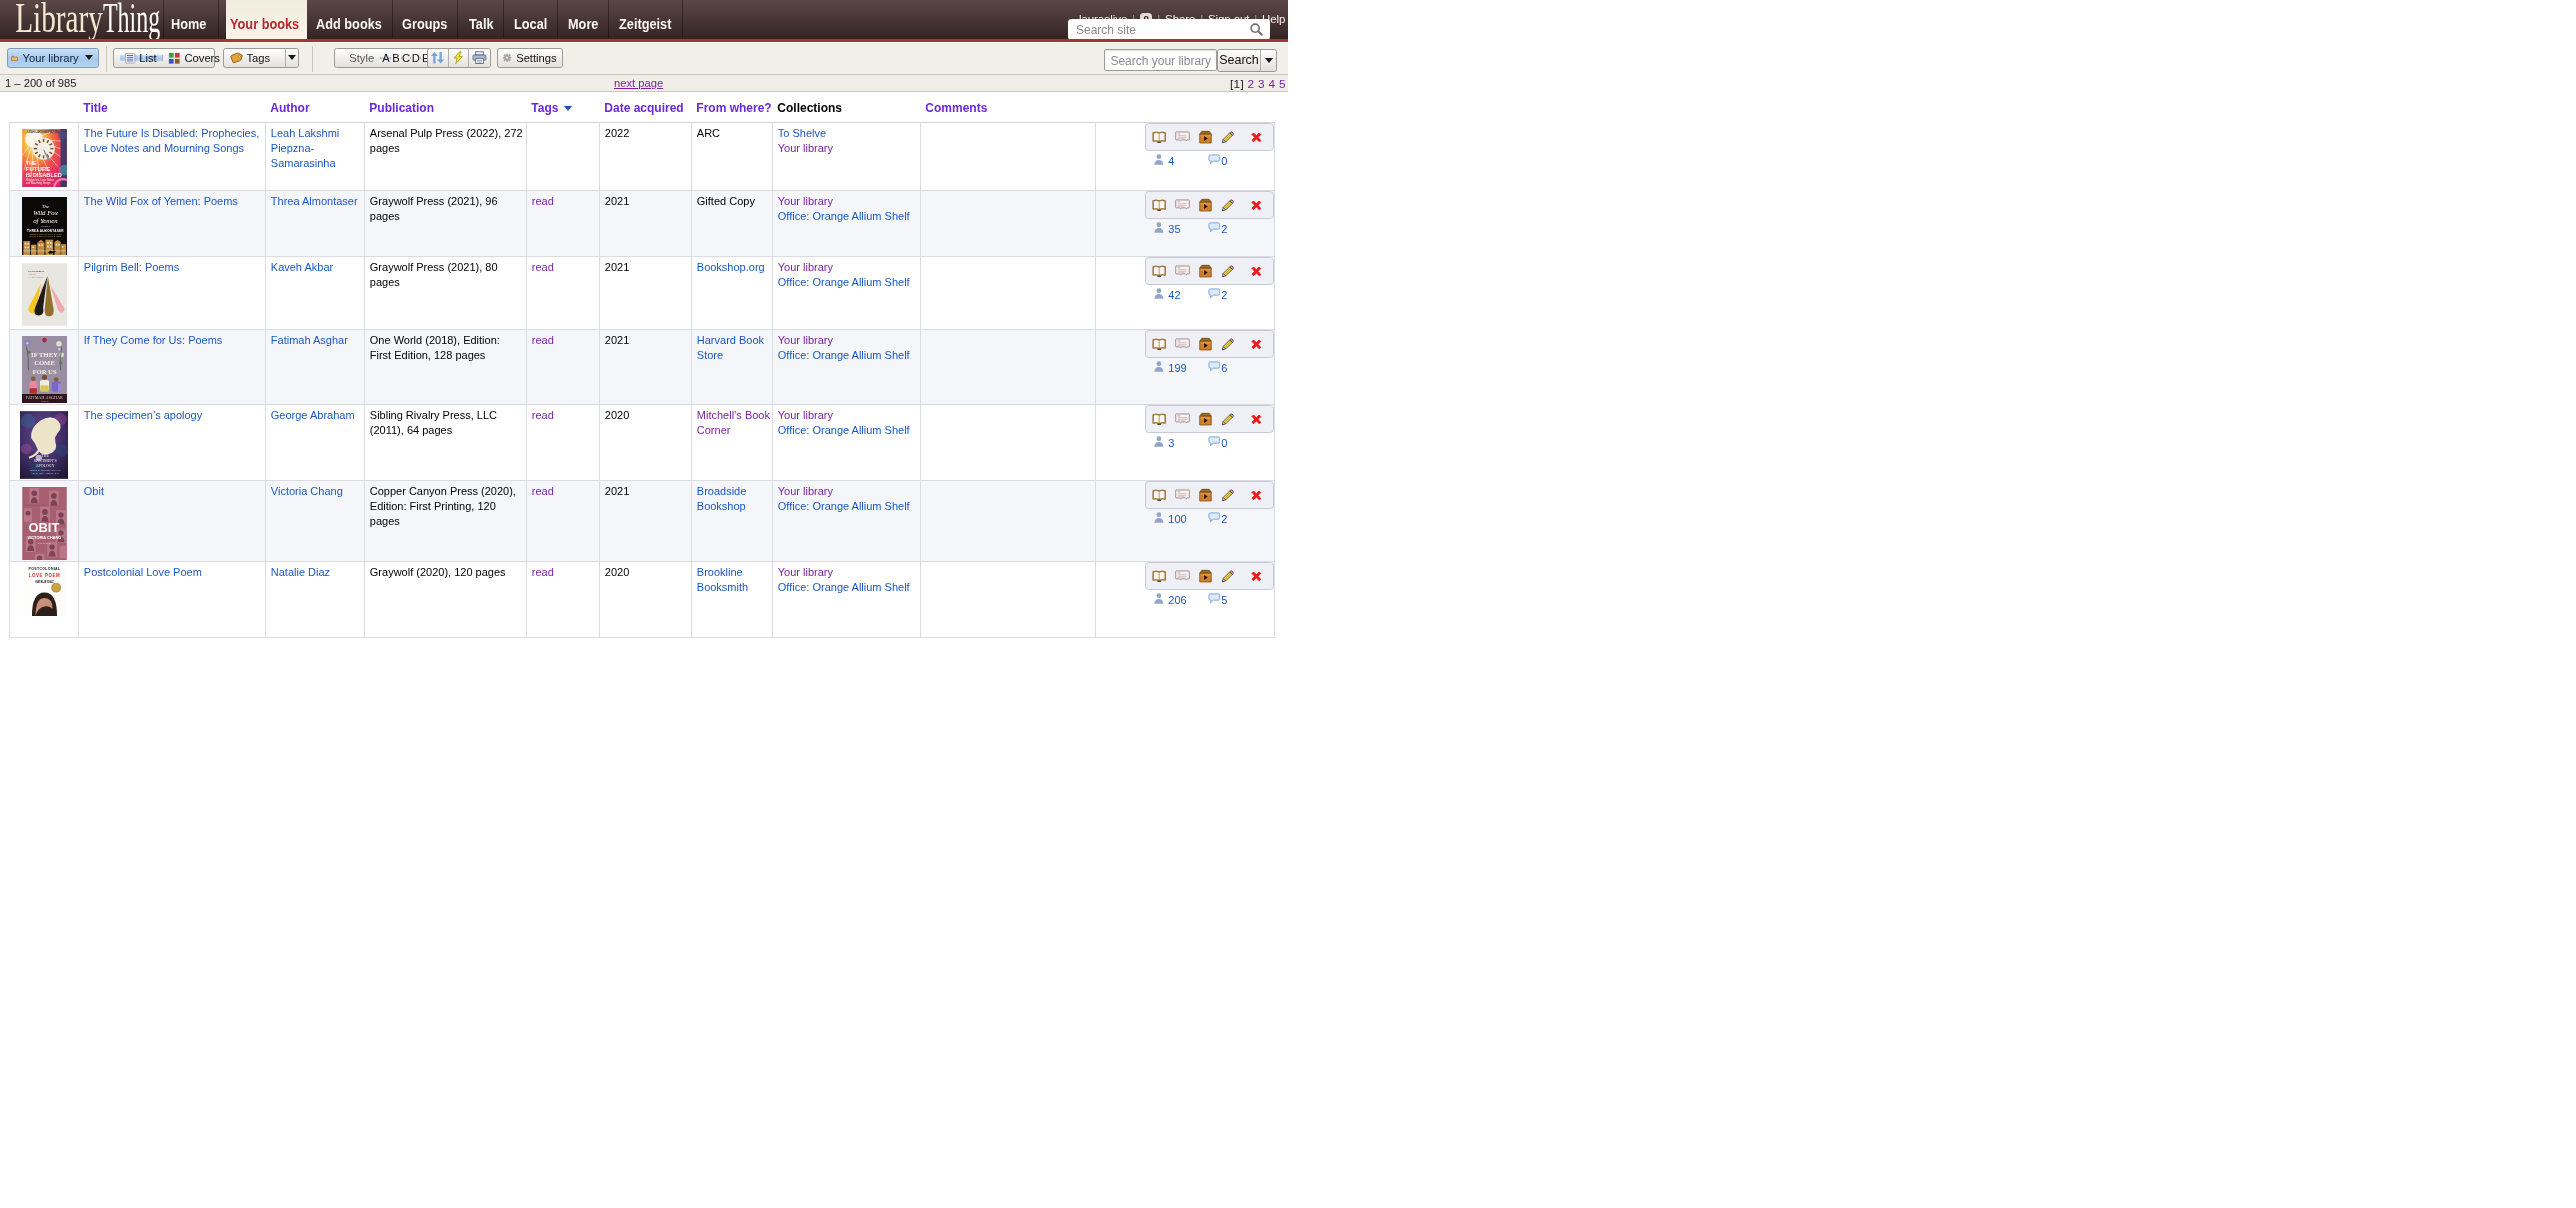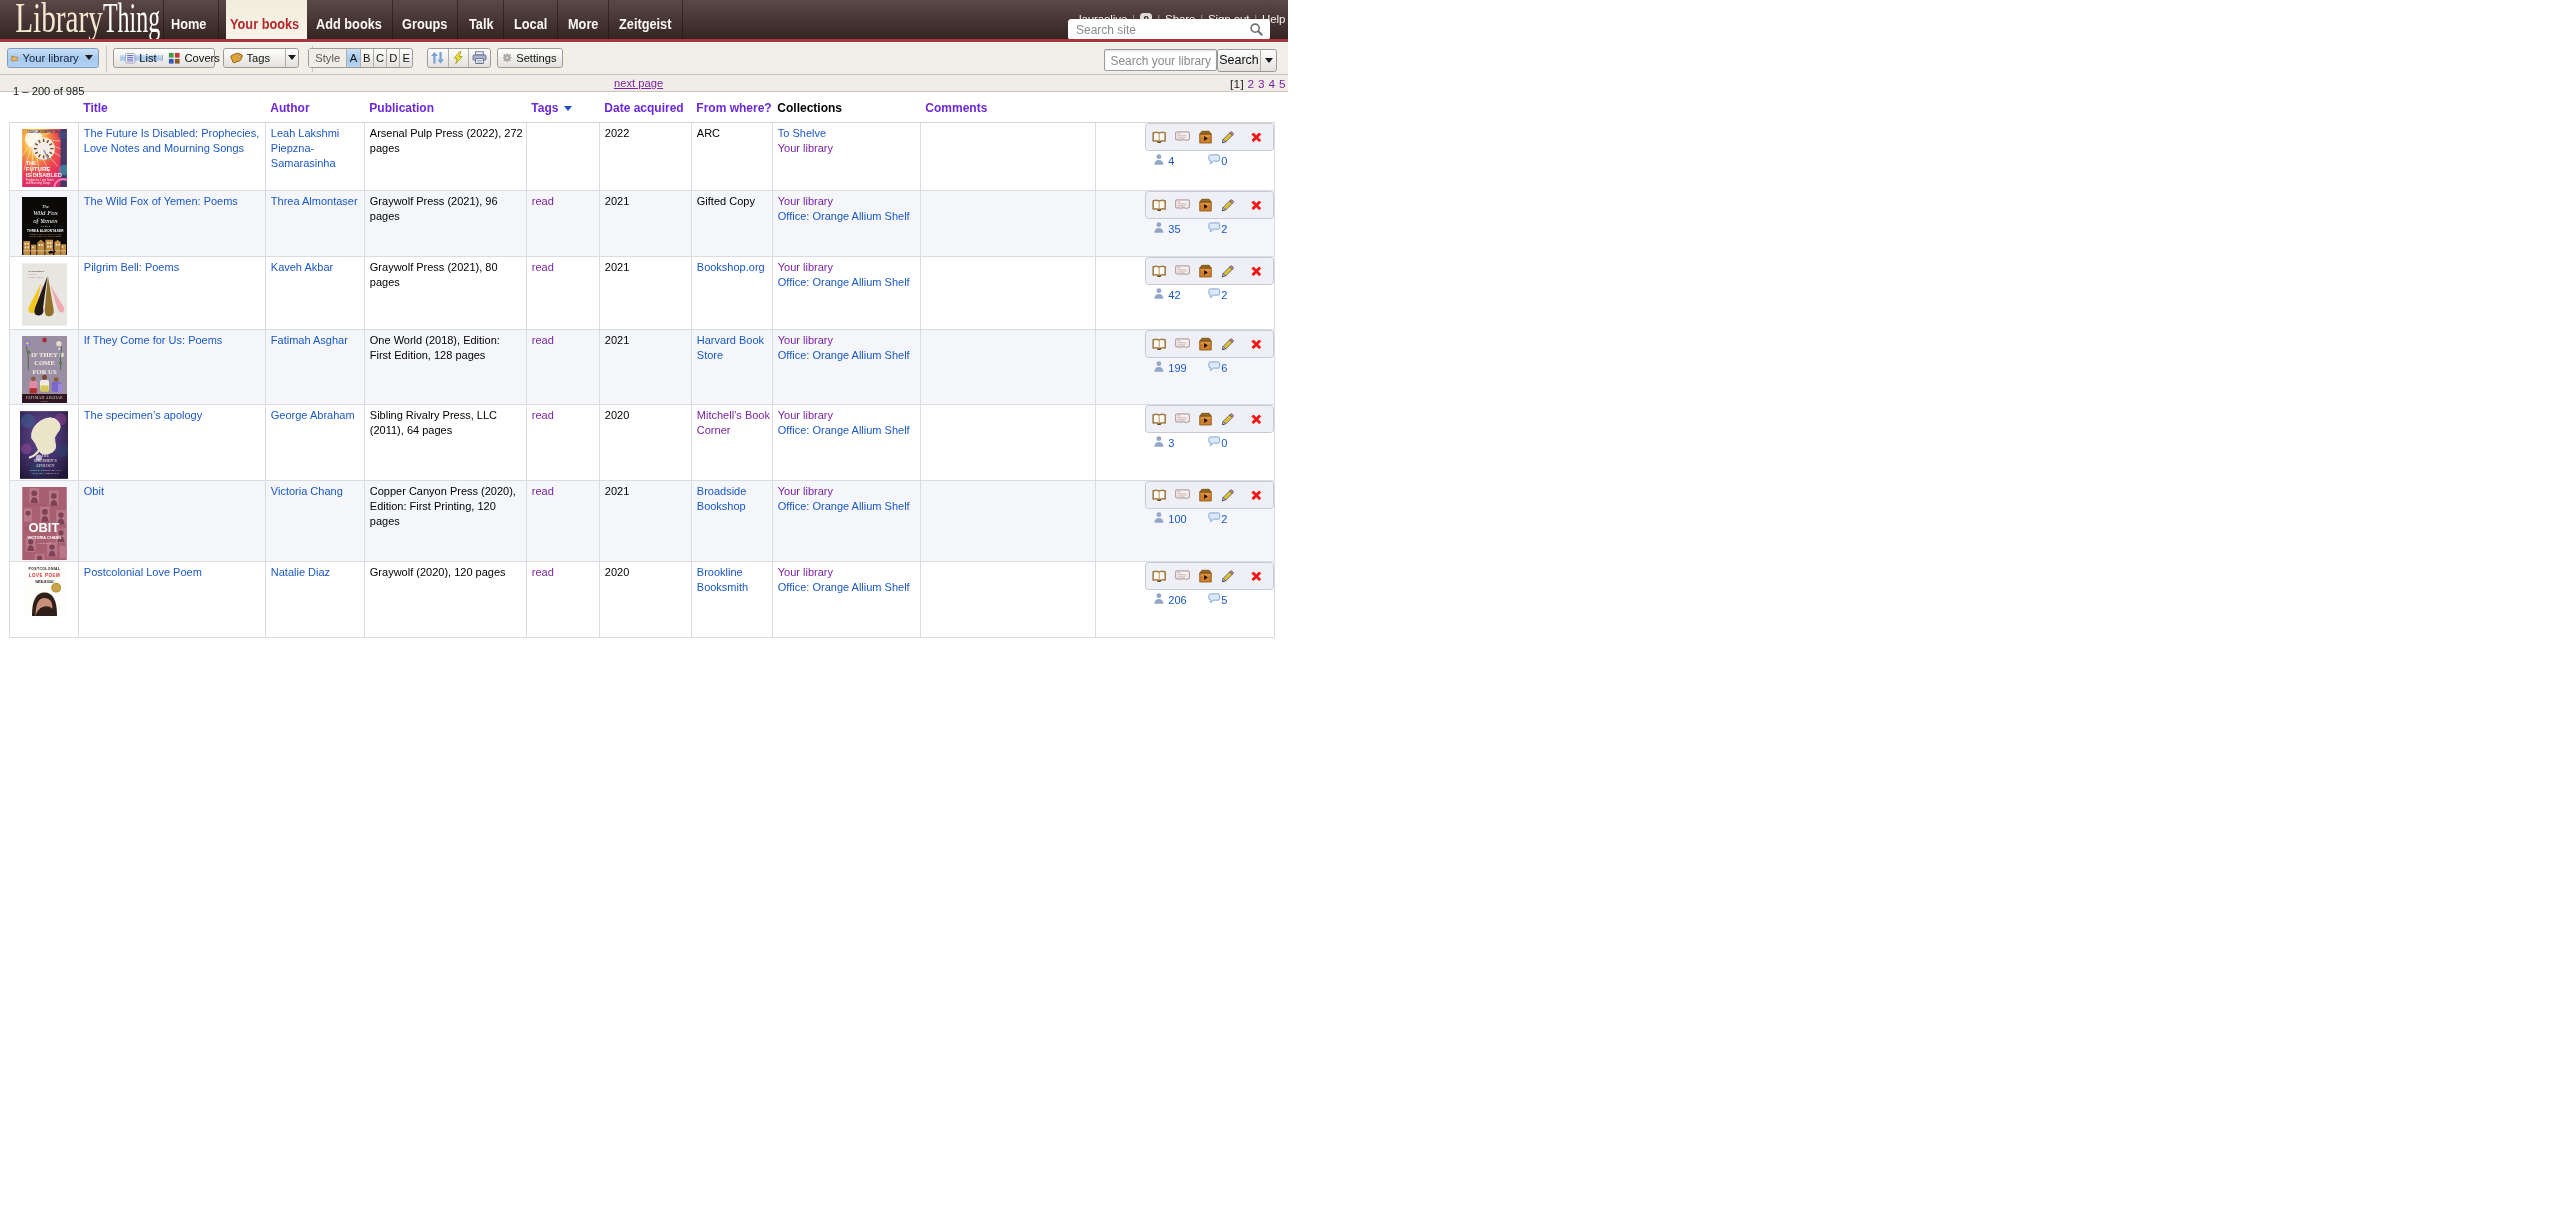--- a/index.html
+++ b/index.html
@@ -16,21 +16,21 @@
 #badge{display:inline-block;background:#e0dbd5;color:#33201e;font-weight:bold;font-size:9.8px;border-radius:3.6px;padding:0 3.6px;line-height:11.6px;position:relative;top:-0.9px;}
 #ssite{position:absolute;left:1068px;top:19px;width:202px;height:21px;background:#fff;border-radius:3.6px;}
 #ssite span{position:absolute;left:8px;top:3.6px;font-size:12px;color:#8a8a8a;}
 #toolbar{position:absolute;left:0;top:43px;width:1288px;height:32px;background:#f2efe8;}
 .tsep{position:absolute;top:2.7px;height:26px;width:0.9px;background:#c9c6c0;}
 .btn{position:absolute;top:4.9px;height:20px;border:0.9px solid #9d9a95;border-radius:2.7px;white-space:nowrap;background:linear-gradient(180deg,#fefefe,#e3e1dd);display:flex;align-items:center;font-size:11.2px;color:#111;}
 .seg{border-right:0.9px solid #b0ada8;display:flex;align-items:center;height:100%;padding:0 5.4px;}
 .seg:last-child{border-right:none;align-items:center;}
 .blue{background:linear-gradient(180deg,#cbe0f6 0%,#a5c9ee 55%,#b5d3f2 100%);}
 #pagebar{position:absolute;left:0;top:74px;width:1288px;height:17.5px;background:#f0ede9;border-top:0.9px solid #c9c6c2;border-bottom:0.9px solid #c9c6c2;font-size:11.2px;color:#222;}
-#pagebar .l{position:absolute;left:13px;top:2.2px;margin-top:8px;}
+#pagebar .l{position:absolute;left:5px;top:2.2px;}
 #pagebar .c{position:absolute;left:614px;top:2.2px;color:#7a22a1;text-decoration:underline;}
 #pagebar .r{position:absolute;right:2.2px;top:1.8px;color:#222;font-size:11.8px;letter-spacing:0.3px;}
 #pagebar .r a{color:#7a22a1;}
 a{text-decoration:none;}
 table{position:absolute;left:9.3px;top:93px;border-collapse:collapse;table-layout:fixed;width:1265px;}
 td,th{vertical-align:top;padding:3.6px 2.2px 0 4.5px;font-size:11px;line-height:14.8px;overflow:hidden;}
 th{font-size:12px;color:#6d28d9;text-align:left;padding-bottom:5.4px;vertical-align:bottom;height:29px;white-space:nowrap;}
 tbody td{border:0.9px solid #dadce2;border-top:0.9px solid #d5d5d5;}
 tbody tr.alt{background:#f4f6fa;}
 tbody td:first-child{padding:0;}
@@ -119,21 +119,21 @@
             <circle cx="10.8" cy="4.9" r="1.1" fill="#f7f1df" stroke="#8f6418" stroke-width="0.6"></circle>
           </g>
         </svg>
         <span style="margin-left:2.7px">Tags</span>
       </div>
 <div class="seg" style="flex:1;justify-content:center;padding:0">
         <span style="display:inline-block;width:0;height:0;border-left:4px solid transparent;border-right:4px solid transparent;border-top:5.4px solid #1a1a1a;margin:0"></span>
       </div>
 </div>
 <div class="tsep" style="left:312px"></div>
-<div class="btn" style="left:308px;width:105px;padding:0">
+<div class="btn" style="left:334px;width:105px;padding:8px">
 <div class="seg" style="background:#f0ede6;color:#555;padding:0 6.3px">Style</div>
 <div class="seg blue" style="width:17.5px;justify-content:center;padding:0">A</div>
 <div class="seg" style="width:18px;justify-content:center;padding:0">B</div>
 <div class="seg" style="width:17.5px;justify-content:center;padding:0">C</div>
 <div class="seg" style="width:17.5px;justify-content:center;padding:0">D</div>
 <div class="seg" style="width:16px;justify-content:center;padding:0">E</div>
 </div>
 <div class="btn" style="left:427px;width:64px;padding:0">
 <div class="seg" style="width:21.5px;justify-content:center;padding:0">
         <svg width="15" height="13.4" viewBox="0 0 17 15">

